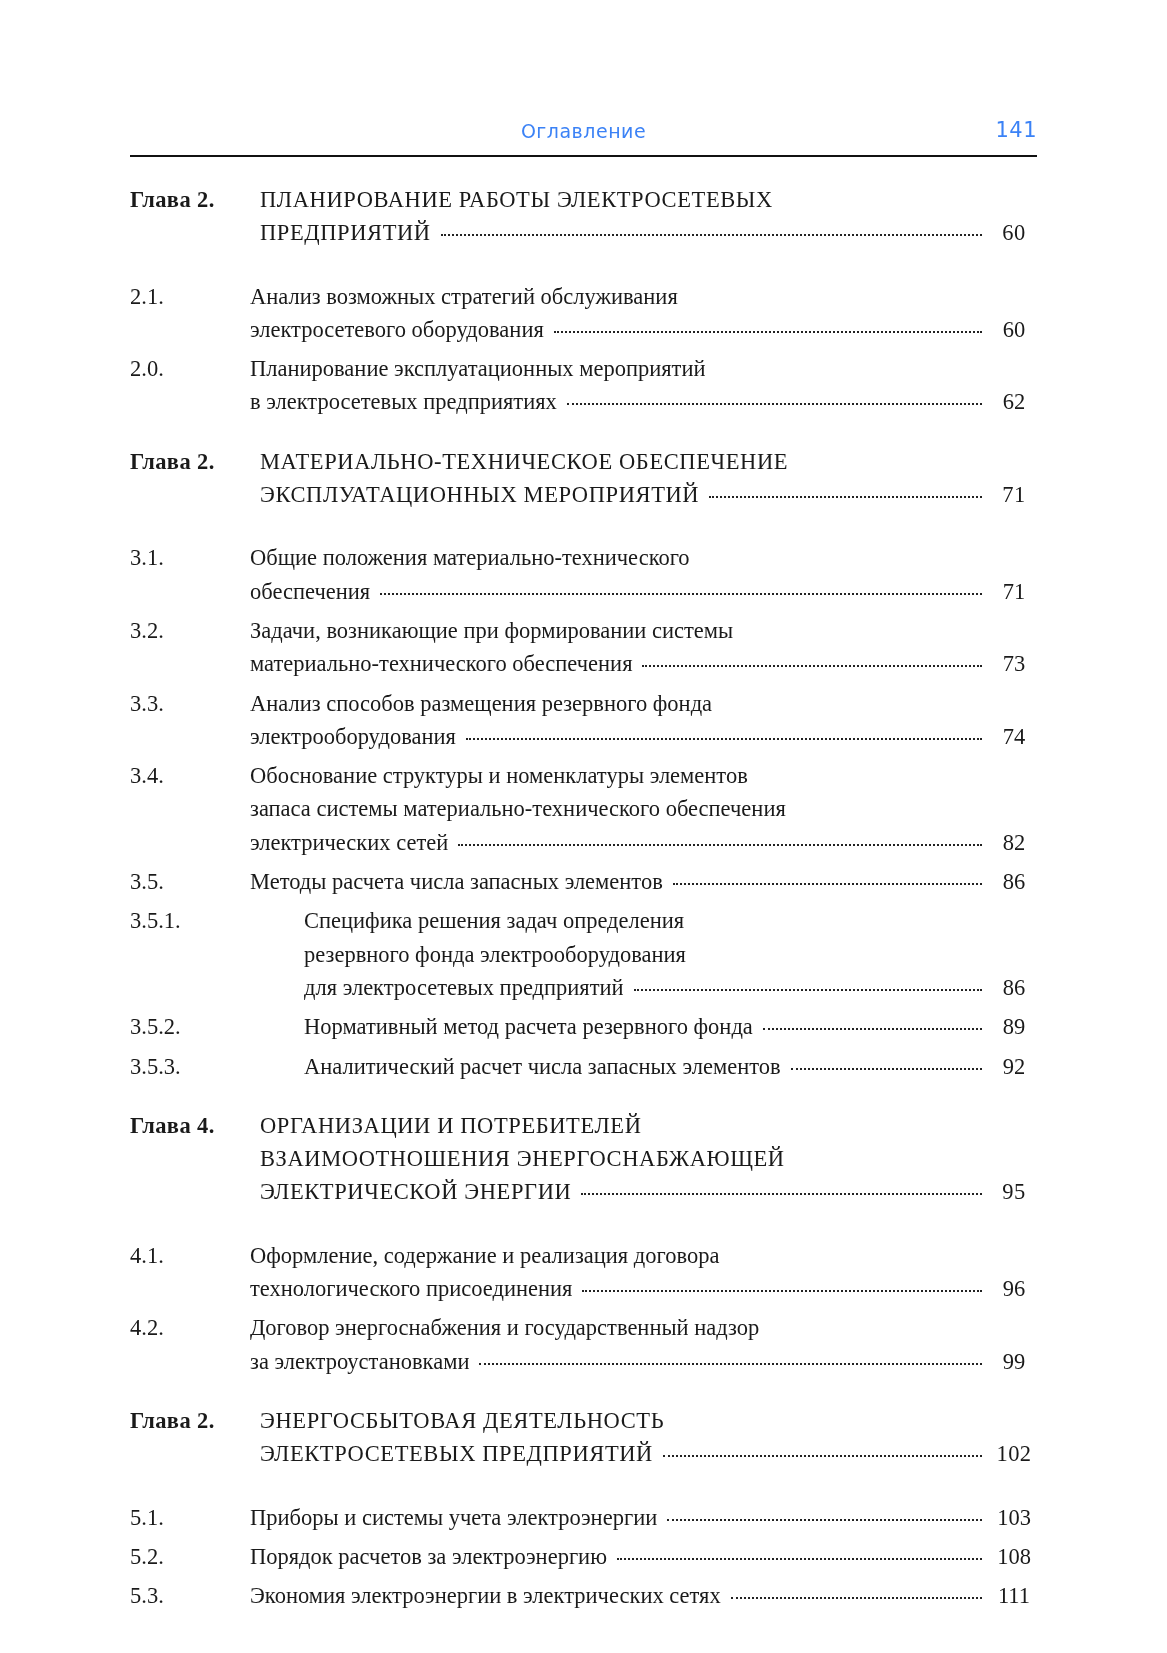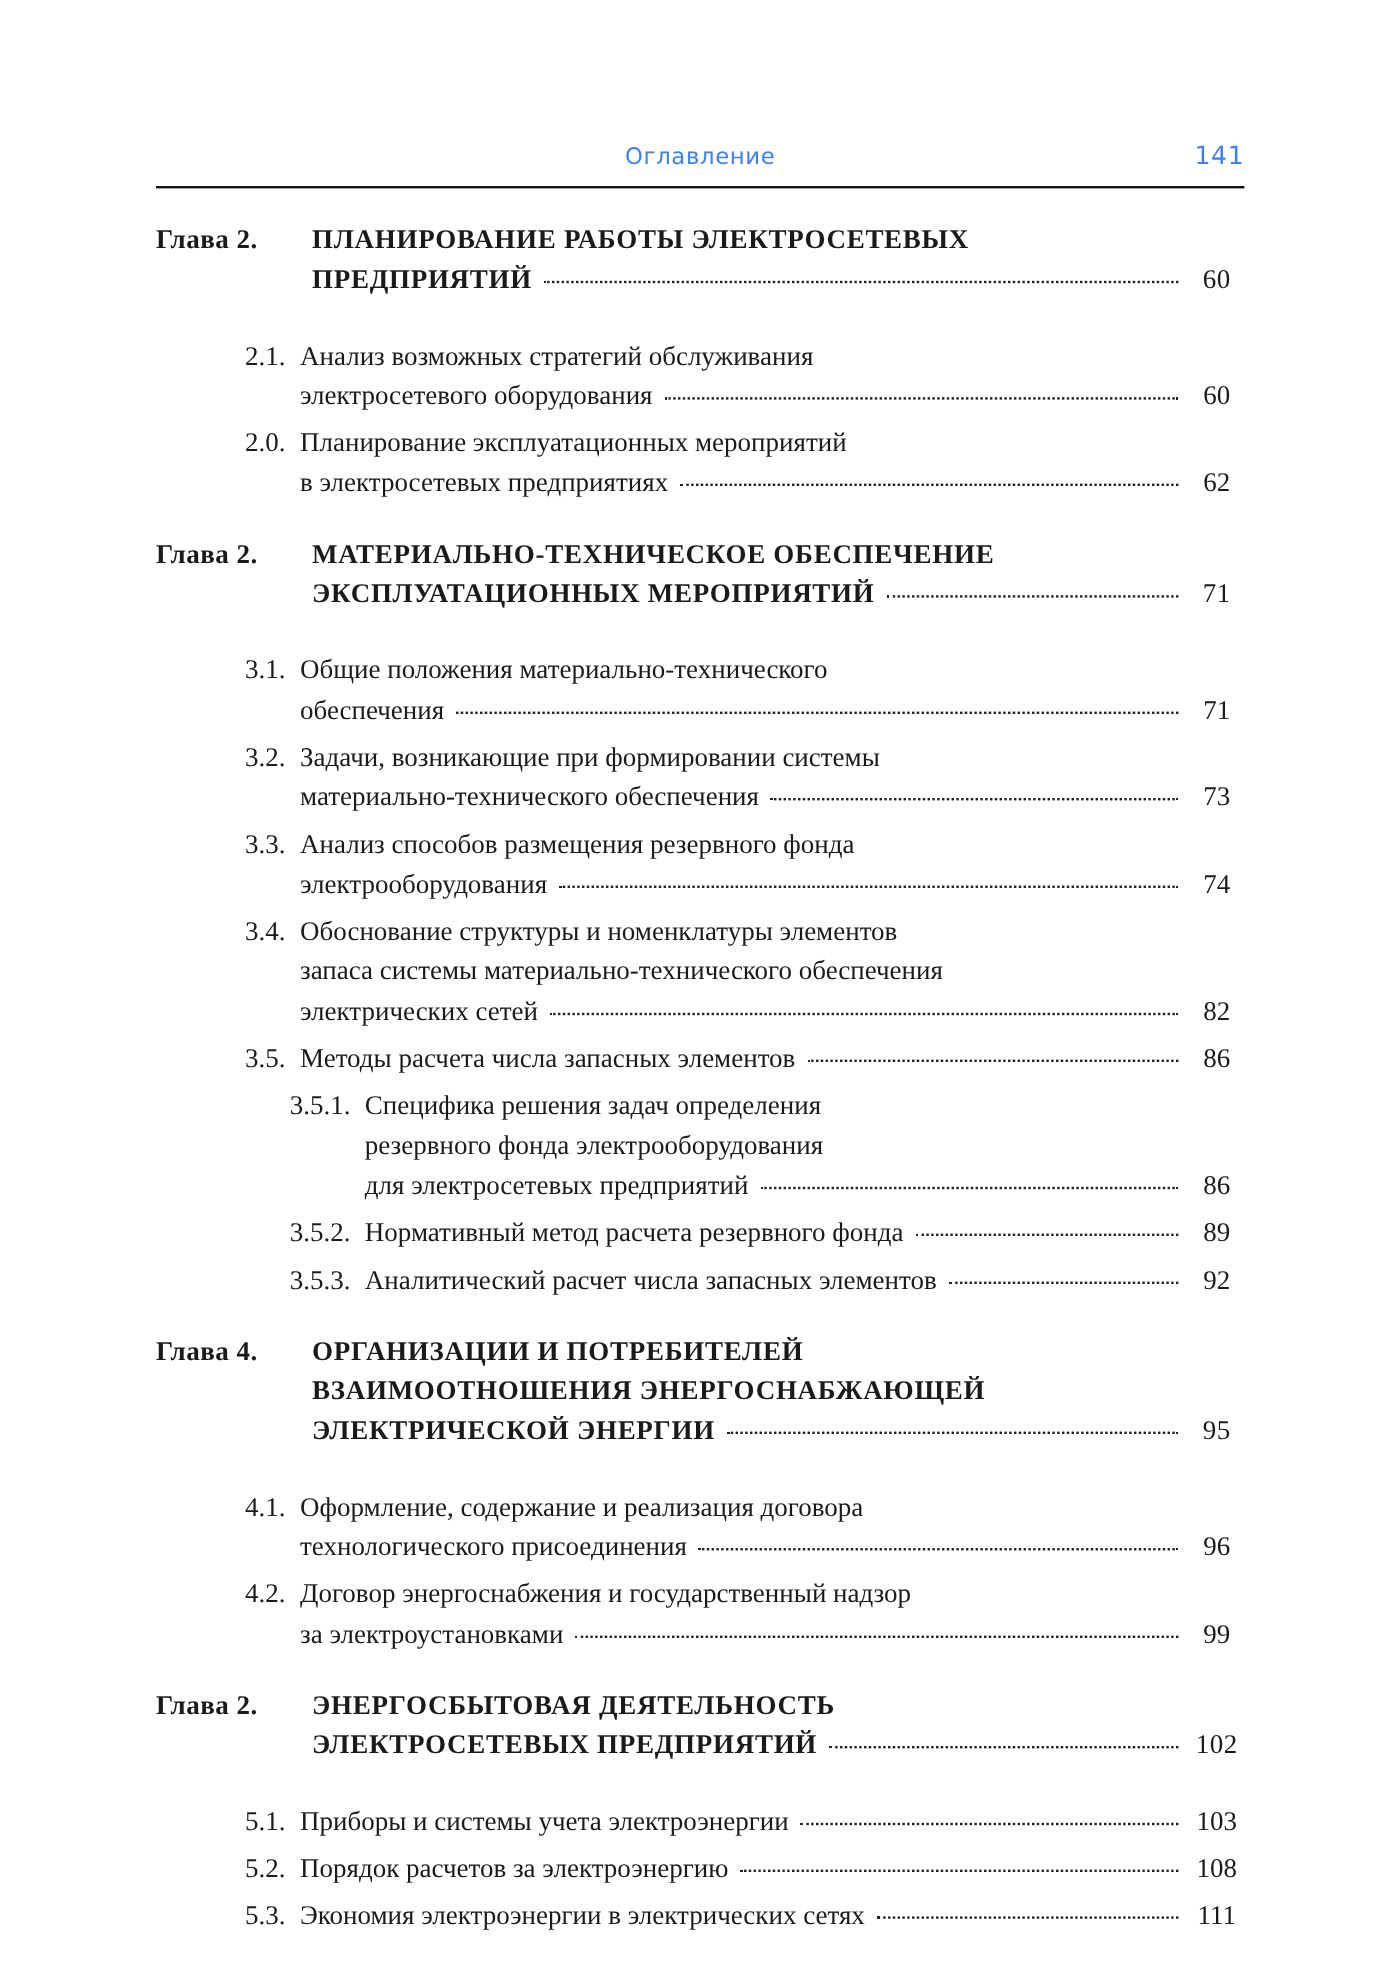--- a/index.html
+++ b/index.html
@@ -76,21 +76,21 @@
   .chapter-title-wrap {
     flex: 1 1 auto;
     min-width: 0;
   }
   .chapter-title-line {
     display: flex;
     align-items: baseline;
     text-transform: none;
   }
   .chapter-title-text {
-    font-weight: bold;
+    font-weight: normal;
     font-size: 22.5px;
     letter-spacing: 0.6px;
     white-space: nowrap;
   }
   .leader {
     flex: 1 1 auto;
     margin: 0 9px 0 10px;
     position: relative;
     bottom: 4px;
     border-bottom: 2.4px dotted #222;
@@ -107,21 +107,21 @@
   .chapter-head .pg { font-weight: normal; }
 
   
   .section-row {
     display: flex;
     align-items: flex-start;
     margin-top: 6px;
   }
   .sec-num {
     flex: 0 0 auto;
-    text-align: right;
+    text-align: left;
     font-size: 22.5px;
   }
   .lvl2 .sec-num { width: 108px; padding-right: 12px; }
   .lvl3 .sec-num { width: 162px; padding-right: 12px; }
   .sec-body {
     flex: 1 1 auto;
     min-width: 0;
   }
   .sec-line {
     display: flex;

